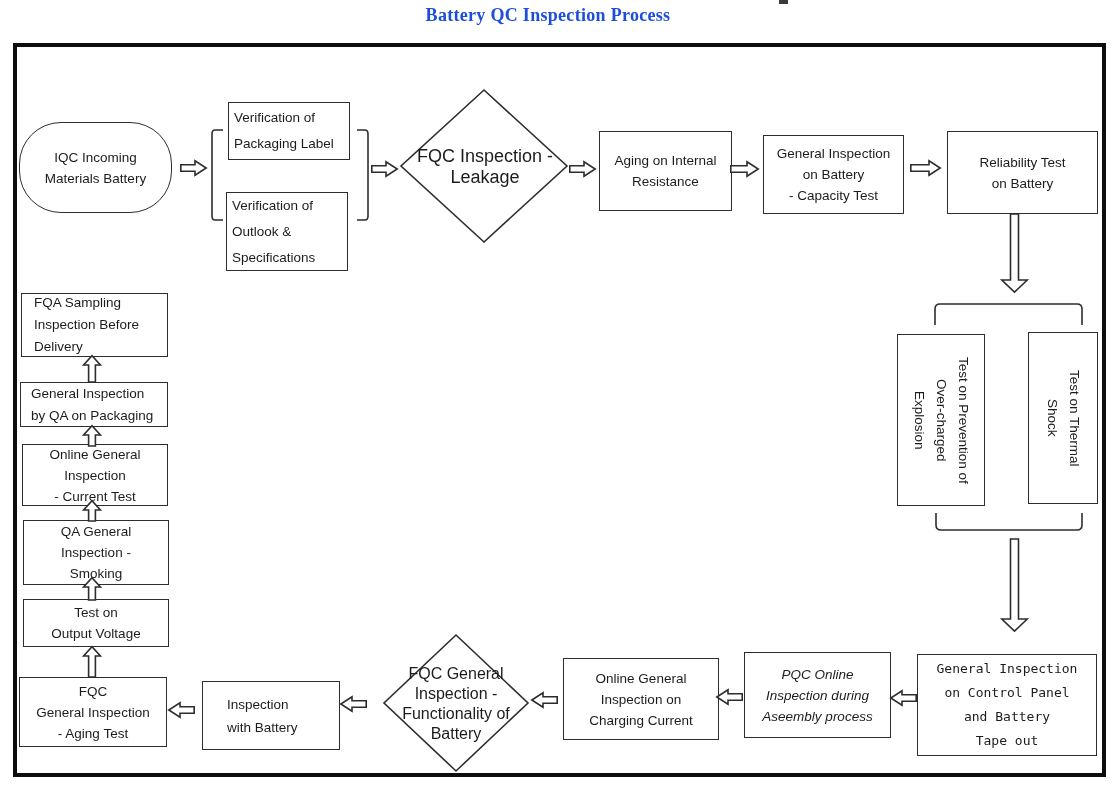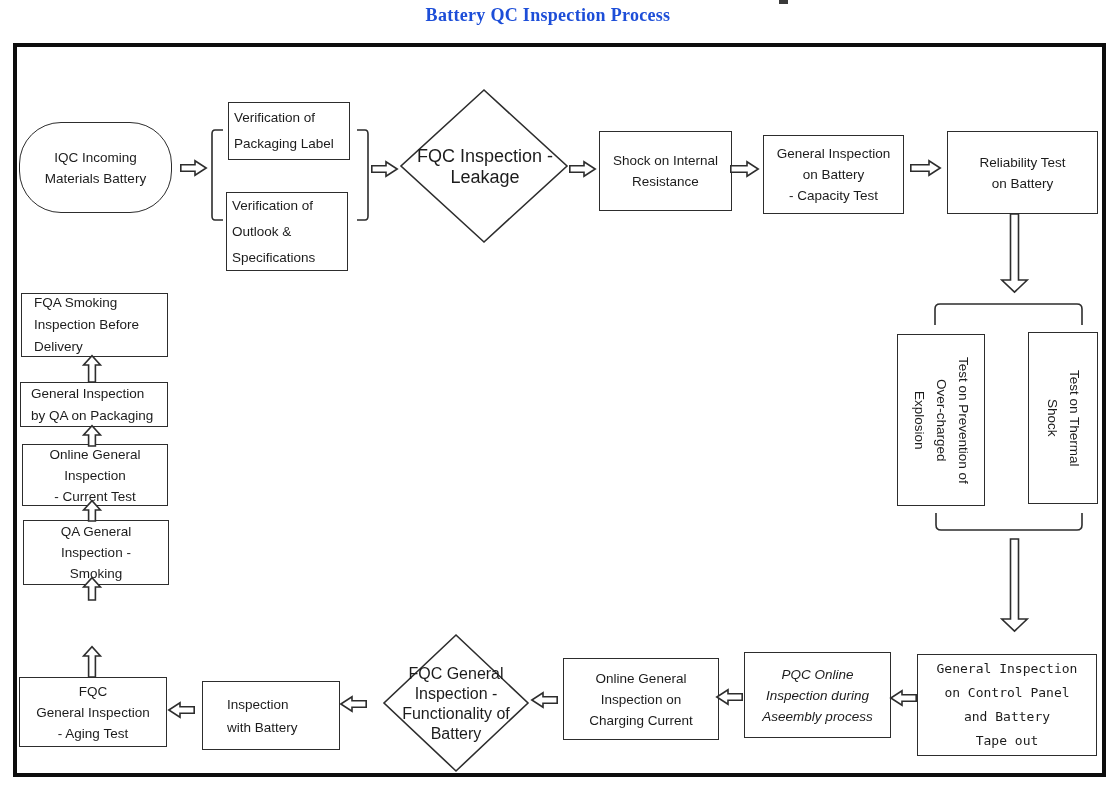--- a/index.html
+++ b/index.html
@@ -51,21 +51,21 @@
   <div class="box stadium" style="left:19px; top:122px; width:153px; height:91px;">IQC Incoming
 Materials Battery</div>
 
   <div class="box leftal" style="left:228px; top:102px; width:122px; height:58px; line-height:26px; padding-left:5px;">Verification of
 Packaging Label</div>
 
   <div class="box leftal" style="left:226px; top:192px; width:122px; height:79px; line-height:26px; padding-left:5px;">Verification of
 Outlook &amp;
 Specifications</div>
 
-  <div class="box" style="left:599px; top:131px; width:133px; height:80px;">Shock on Internal
+  <div class="box" style="left:599px; top:131px; width:133px; height:80px;">Aging on Internal
 Resistance</div>
 
   <div class="box" style="left:763px; top:135px; width:141px; height:79px;">General Inspection
 on Battery
 - Capacity Test</div>
 
   <div class="box" style="left:947px; top:131px; width:151px; height:83px;">Reliability Test
 on Battery</div>
 
   <div class="box vtext" style="left:897px; top:334px; width:88px; height:172px;">
@@ -92,33 +92,35 @@
 Inspection on
 Charging Current</div>
 
   <div class="box leftal" style="left:202px; top:681px; width:138px; height:69px; padding-left:24px; line-height:23px;">Inspection
 with Battery</div>
 
   <div class="box" style="left:19px; top:677px; width:148px; height:70px;">FQC
 General Inspection
 - Aging Test</div>
 
+  <div class="box" style="left:23px; top:599px; width:146px; height:48px;">Test on
+Output Voltage</div>
 
   <div class="box" style="left:23px; top:520px; width:146px; height:65px;">QA General
 Inspection -
 Smoking</div>
 
   <div class="box" style="left:22px; top:444px; width:146px; height:62px;">Online General
 Inspection
 - Current Test</div>
 
   <div class="box leftal" style="left:20px; top:382px; width:148px; height:45px; padding-left:10px; line-height:22px;">General Inspection
 by QA on Packaging</div>
 
-  <div class="box leftal" style="left:21px; top:293px; width:147px; height:64px; padding-left:12px; line-height:22px;">FQA Smoking
+  <div class="box leftal" style="left:21px; top:293px; width:147px; height:64px; padding-left:12px; line-height:22px;">FQA Sampling
 Inspection Before
 Delivery</div>
 
   <svg class="ov" width="1113" height="788" viewBox="0 0 1113 788">
     <polygon class="shape" points="484,90 567,166 484,242 401,166"></polygon>
     <polygon class="shape" points="456,635 528,703 456,771 384,703"></polygon>
     <path class="openpath" d="M 223 130 L 215 130 Q 212 130 212 134 L 212 216 Q 212 220 215 220 L 223 220"></path>
     <path class="openpath" d="M 357 130 L 365 130 Q 368 130 368 134 L 368 216 Q 368 220 365 220 L 357 220"></path>
     <path class="openpath" d="M 935 325 L 935 309 Q 935 304 940 304 L 1077 304 Q 1082 304 1082 309 L 1082 325"></path>
     <path class="openpath" d="M 936 513 L 936 525 Q 936 530 941 530 L 1077 530 Q 1082 530 1082 525 L 1082 513"></path>

